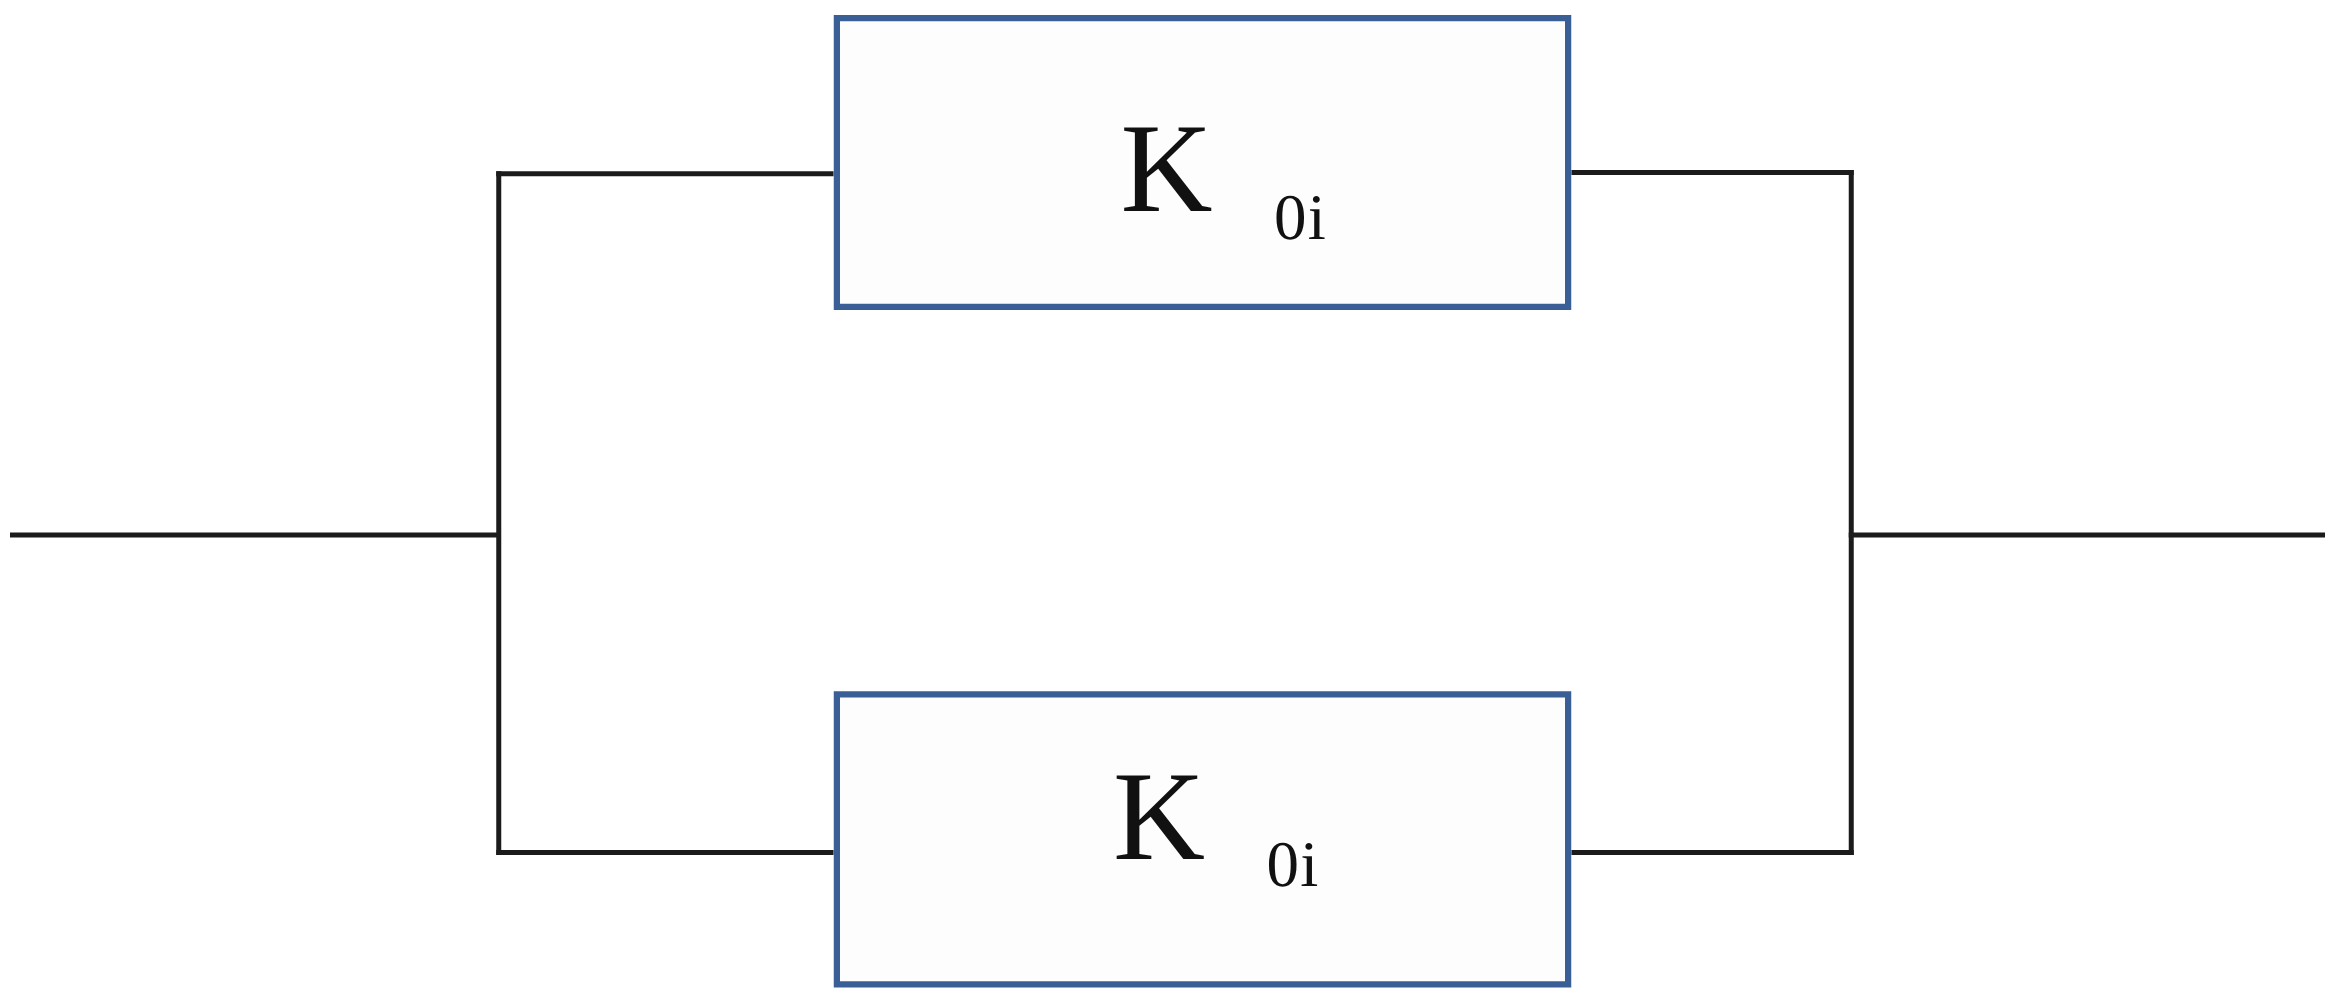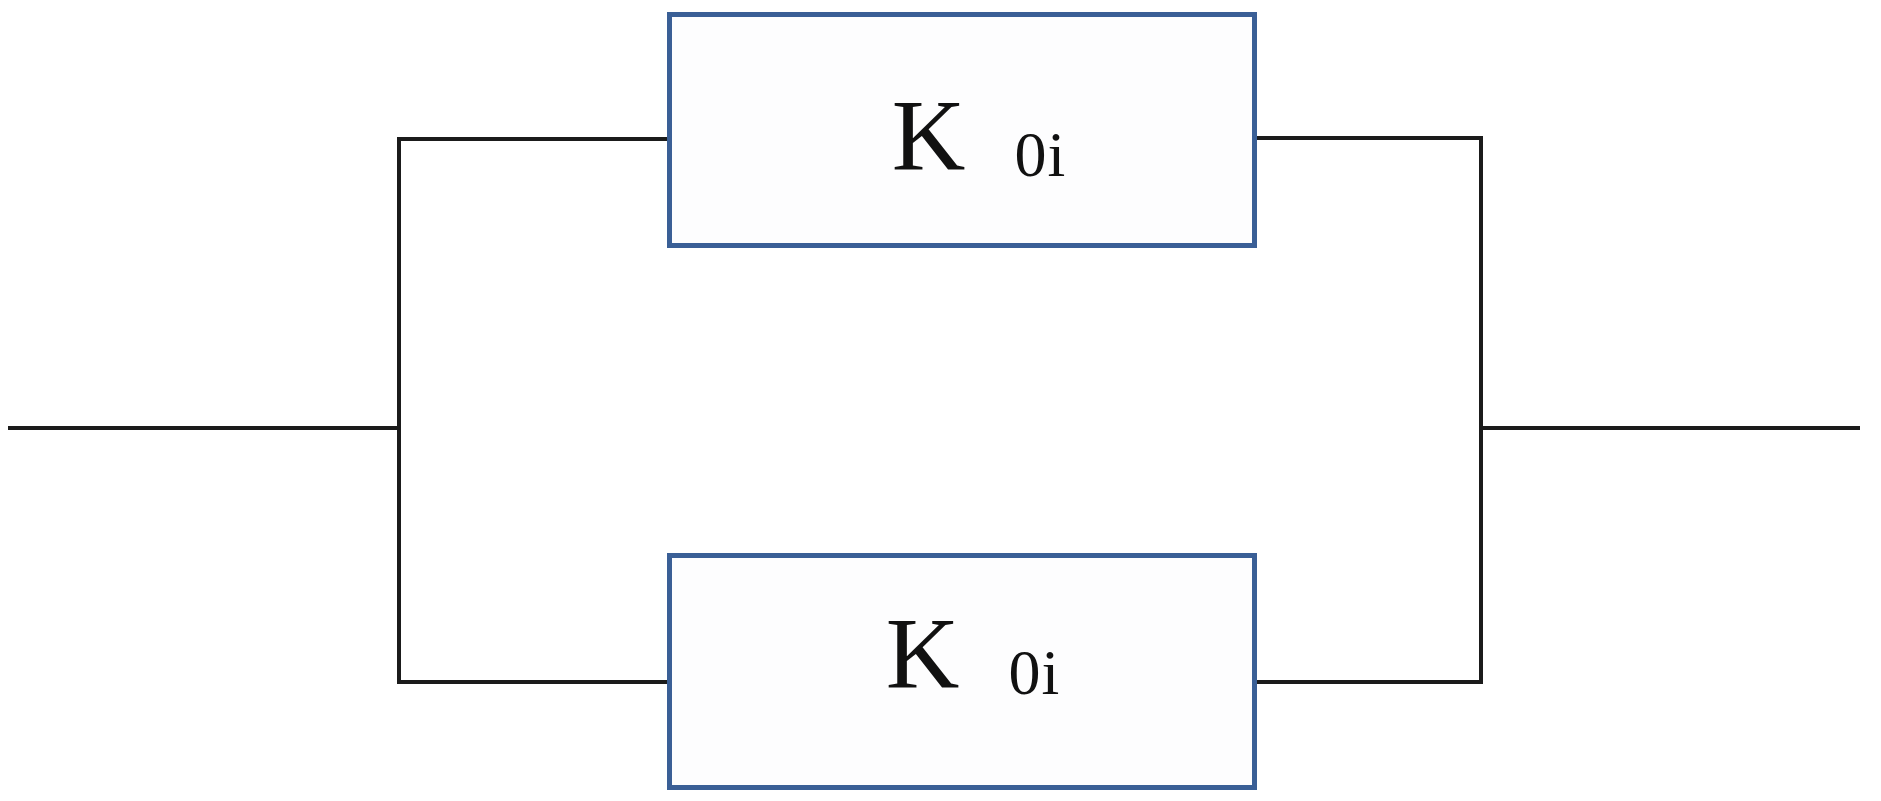--- a/index.html
+++ b/index.html
@@ -39,23 +39,23 @@
     color: var(--label);
     font-size: 102px;
     line-height: 1;
     white-space: nowrap;
     letter-spacing: 1px;
   }
   .block-label .main {
     font-size: 102px;
   }
   .block-label .sub {
-    font-size: 64px;
+    font-size: 52px;
     position: relative;
-    top: 6px;
+    top: 22px;
     left: 2px;
     margin-left: 46px;
   }
   
   .input-wire        { left: 8px;    top: 426px; width: 391px; height: 4px; }
   .left-bus          { left: 397px;  top: 137px; width: 4px;   height: 547px; }
   .top-branch-left   { left: 397px;  top: 137px; width: 270px; height: 4px; }
   .top-branch-right  { left: 1257px; top: 136px; width: 226px; height: 4px; }
   .bottom-branch-left{ left: 397px;  top: 680px; width: 270px; height: 4px; }
   .bottom-branch-right{left: 1257px; top: 680px; width: 226px; height: 4px; }

